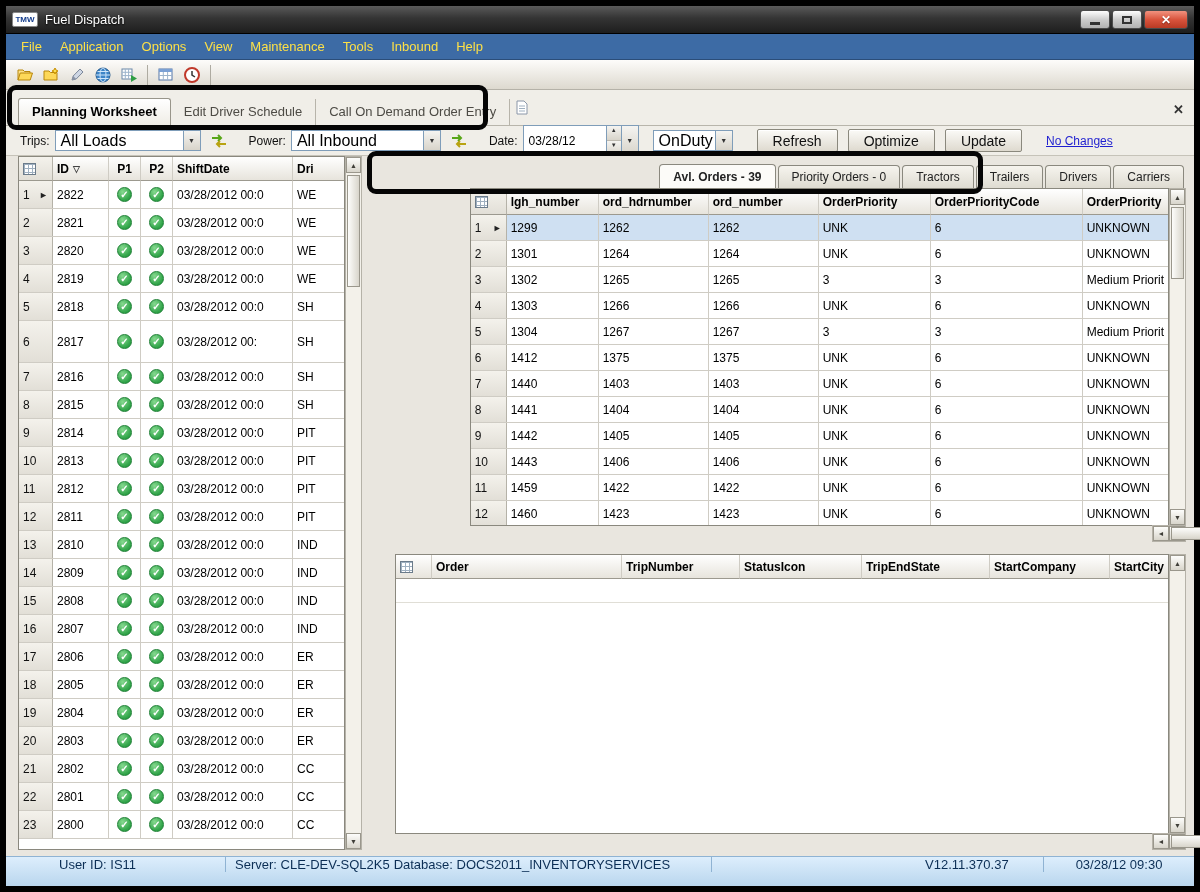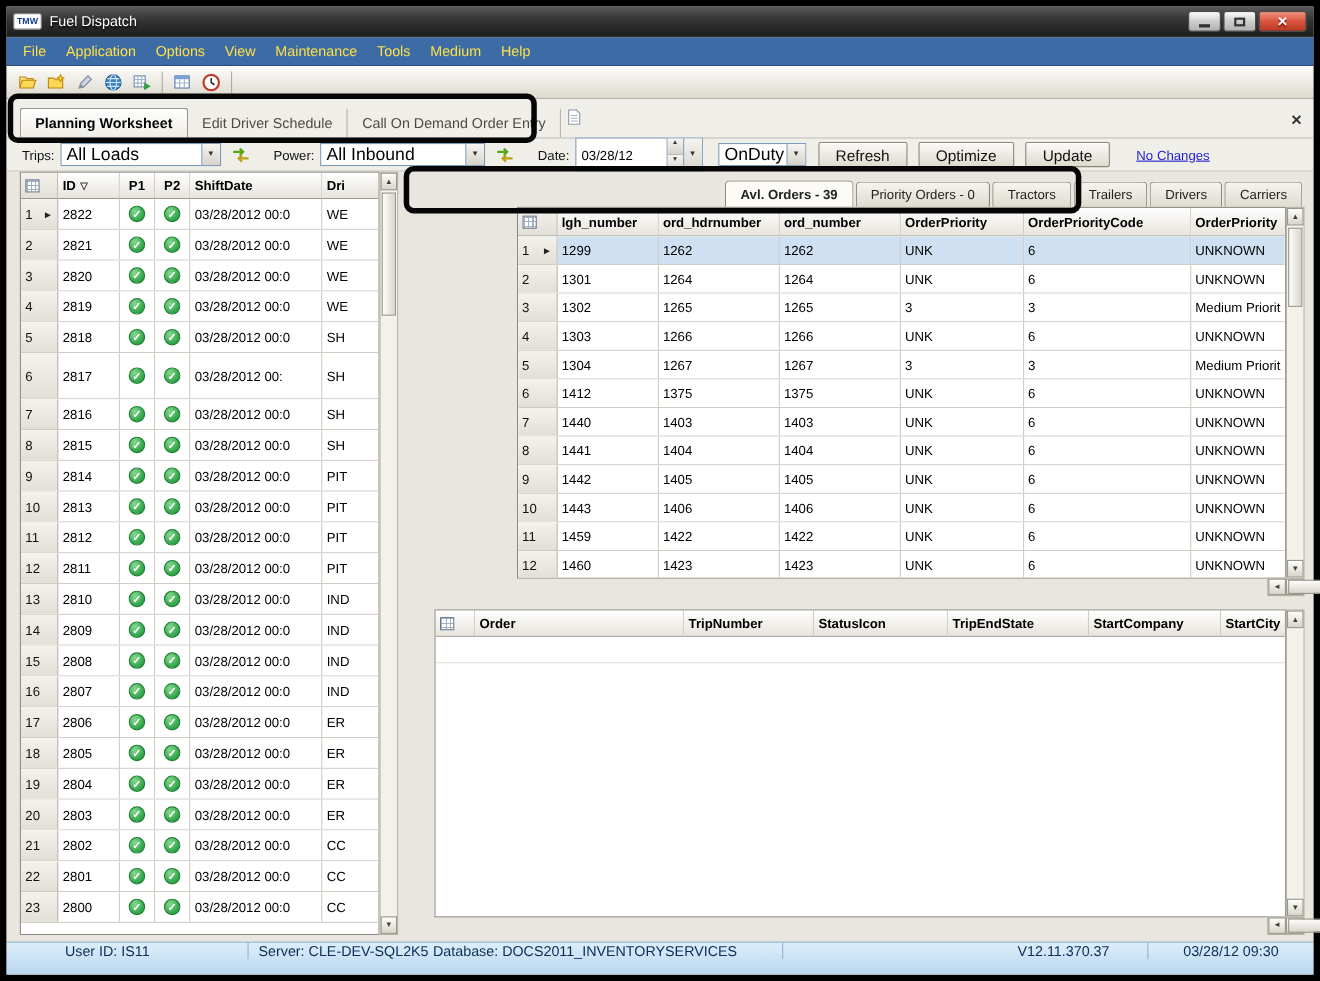--- a/index.html
+++ b/index.html
@@ -54,21 +54,21 @@
   .filterbar { height:30px; flex:0 0 30px; background:#f0eee8; border-bottom:1px solid #c6c3b9;
                display:flex; align-items:center; padding-left:14px; }
   .flabel { font-size:12px; color:#111; margin-right:5px; }
   .combo { height:21px; border:1px solid #7f9db9; background:#fff; display:flex; align-items:center; }
   .combo-text { font-size:16px; padding:0 5px; flex:1; white-space:nowrap; overflow:hidden; }
   .combo-btn { width:17px; height:100%; border-left:1px solid #7f9db9;
                background:linear-gradient(#f5f4f1,#d8d4ca); display:flex; align-items:center;
                justify-content:center; font-size:7px; color:#333; }
   .w-trips { width:146px; margin-right:6px; }
   .w-power { width:150px; margin-right:6px; }
-  .w-duty  { width:80px;  margin-right:11px; }
+  .w-duty  { width:80px;  margin-right:24px; }
   .mini-btn { width:24px; height:22px; display:flex; align-items:center; justify-content:center;
               border:1px solid transparent; margin-right:18px; }
   .datebox { height:31px; width:116px; border:1px solid #7f9db9; background:#fff; display:flex;
              align-items:center; margin-right:14px; }
   .date-text { font-size:12px; padding:0 5px; flex:1; }
   .spin { display:flex; flex-direction:column; width:15px; height:100%; border-left:1px solid #7f9db9; }
   .spin-btn { flex:1; background:linear-gradient(#f5f4f1,#d8d4ca); font-size:6px; line-height:9px;
               text-align:center; color:#333; border-bottom:1px solid #bdb9af; }
   .spin-btn:last-child { border-bottom:none; }
   .push-btn { height:23px; padding:0 15px; font-size:14px; color:#111; border:1px solid #8a887d;
@@ -192,21 +192,21 @@
     </div>
   </div>
 
   <div class="menubar">
       <span class="menu-item">File</span>
       <span class="menu-item">Application</span>
       <span class="menu-item">Options</span>
       <span class="menu-item">View</span>
       <span class="menu-item">Maintenance</span>
       <span class="menu-item">Tools</span>
-      <span class="menu-item">Medium</span>
+      <span class="menu-item">Inbound</span>
       <span class="menu-item">Help</span>
     </div>
 
   <div class="toolbar">
     <div class="tbtn">
       <svg width="18" height="18">
           <path d="M2 14 V4 H7 L8.5 5.5 H14 V7" fill="#fde28a" stroke="#b8860b"></path>
           <path d="M2 14 L4.2 7 H16.5 L14.2 14 Z" fill="#fdd858" stroke="#b8860b"></path>
         </svg>
     </div>

